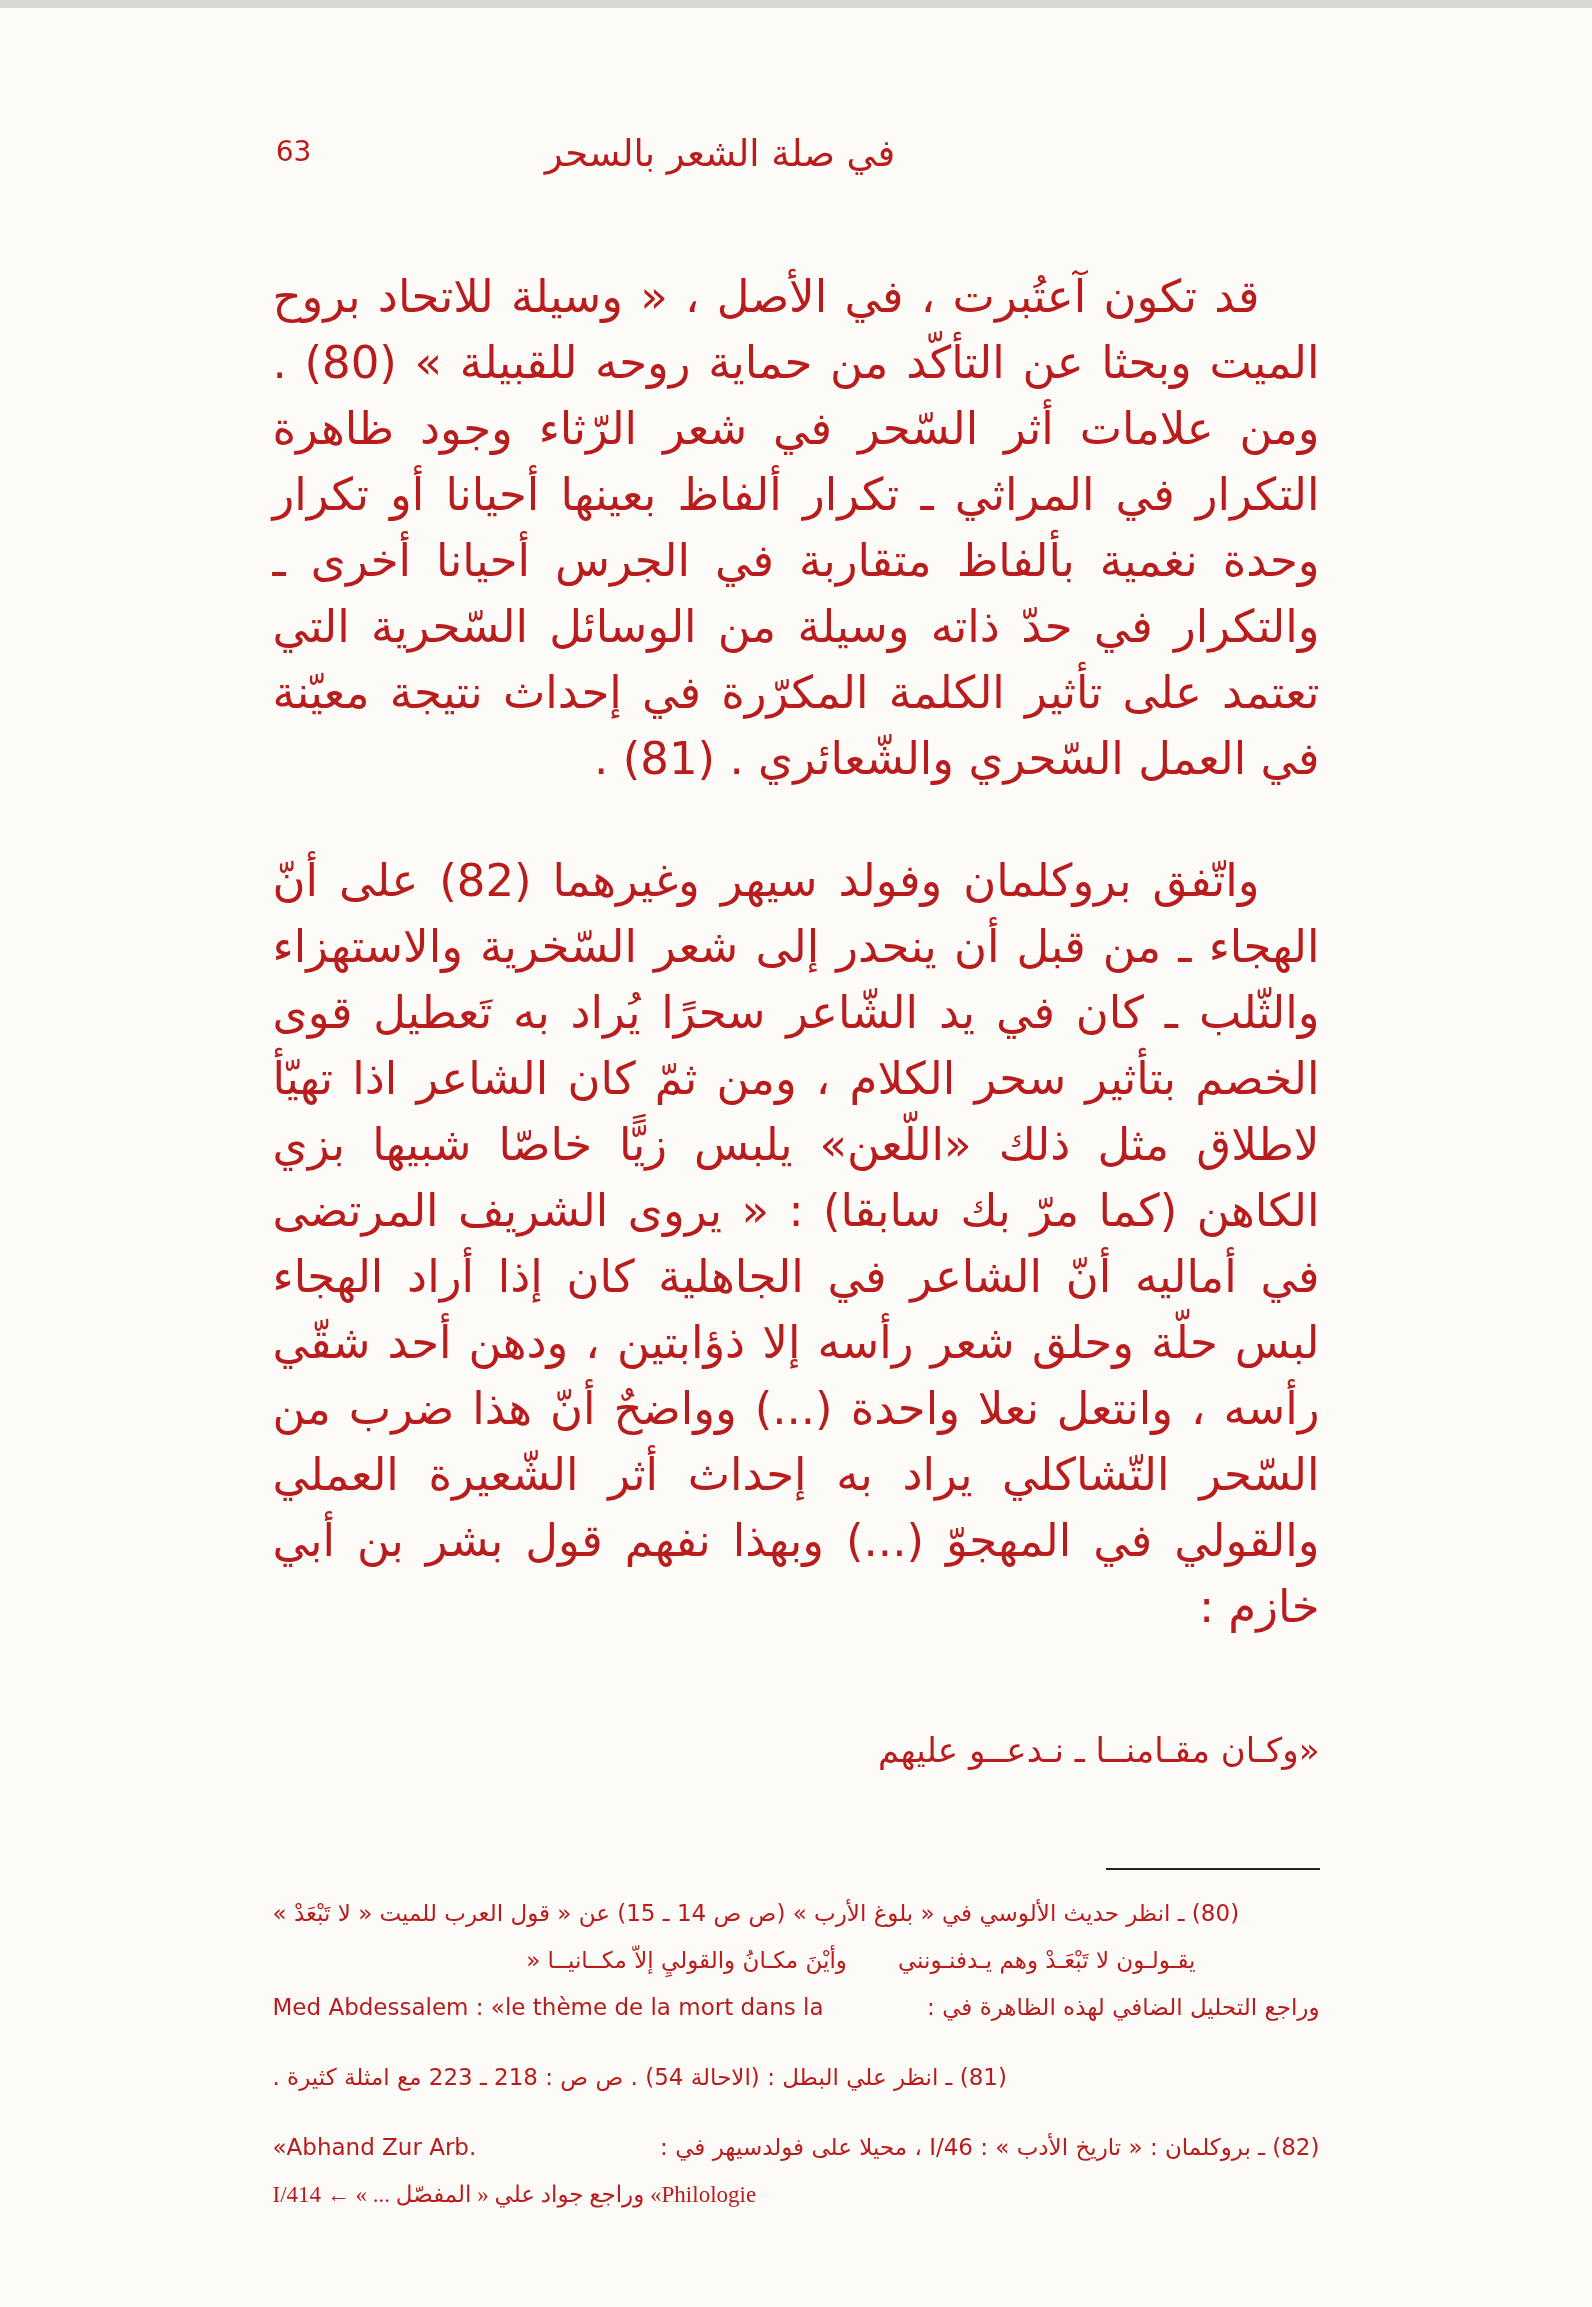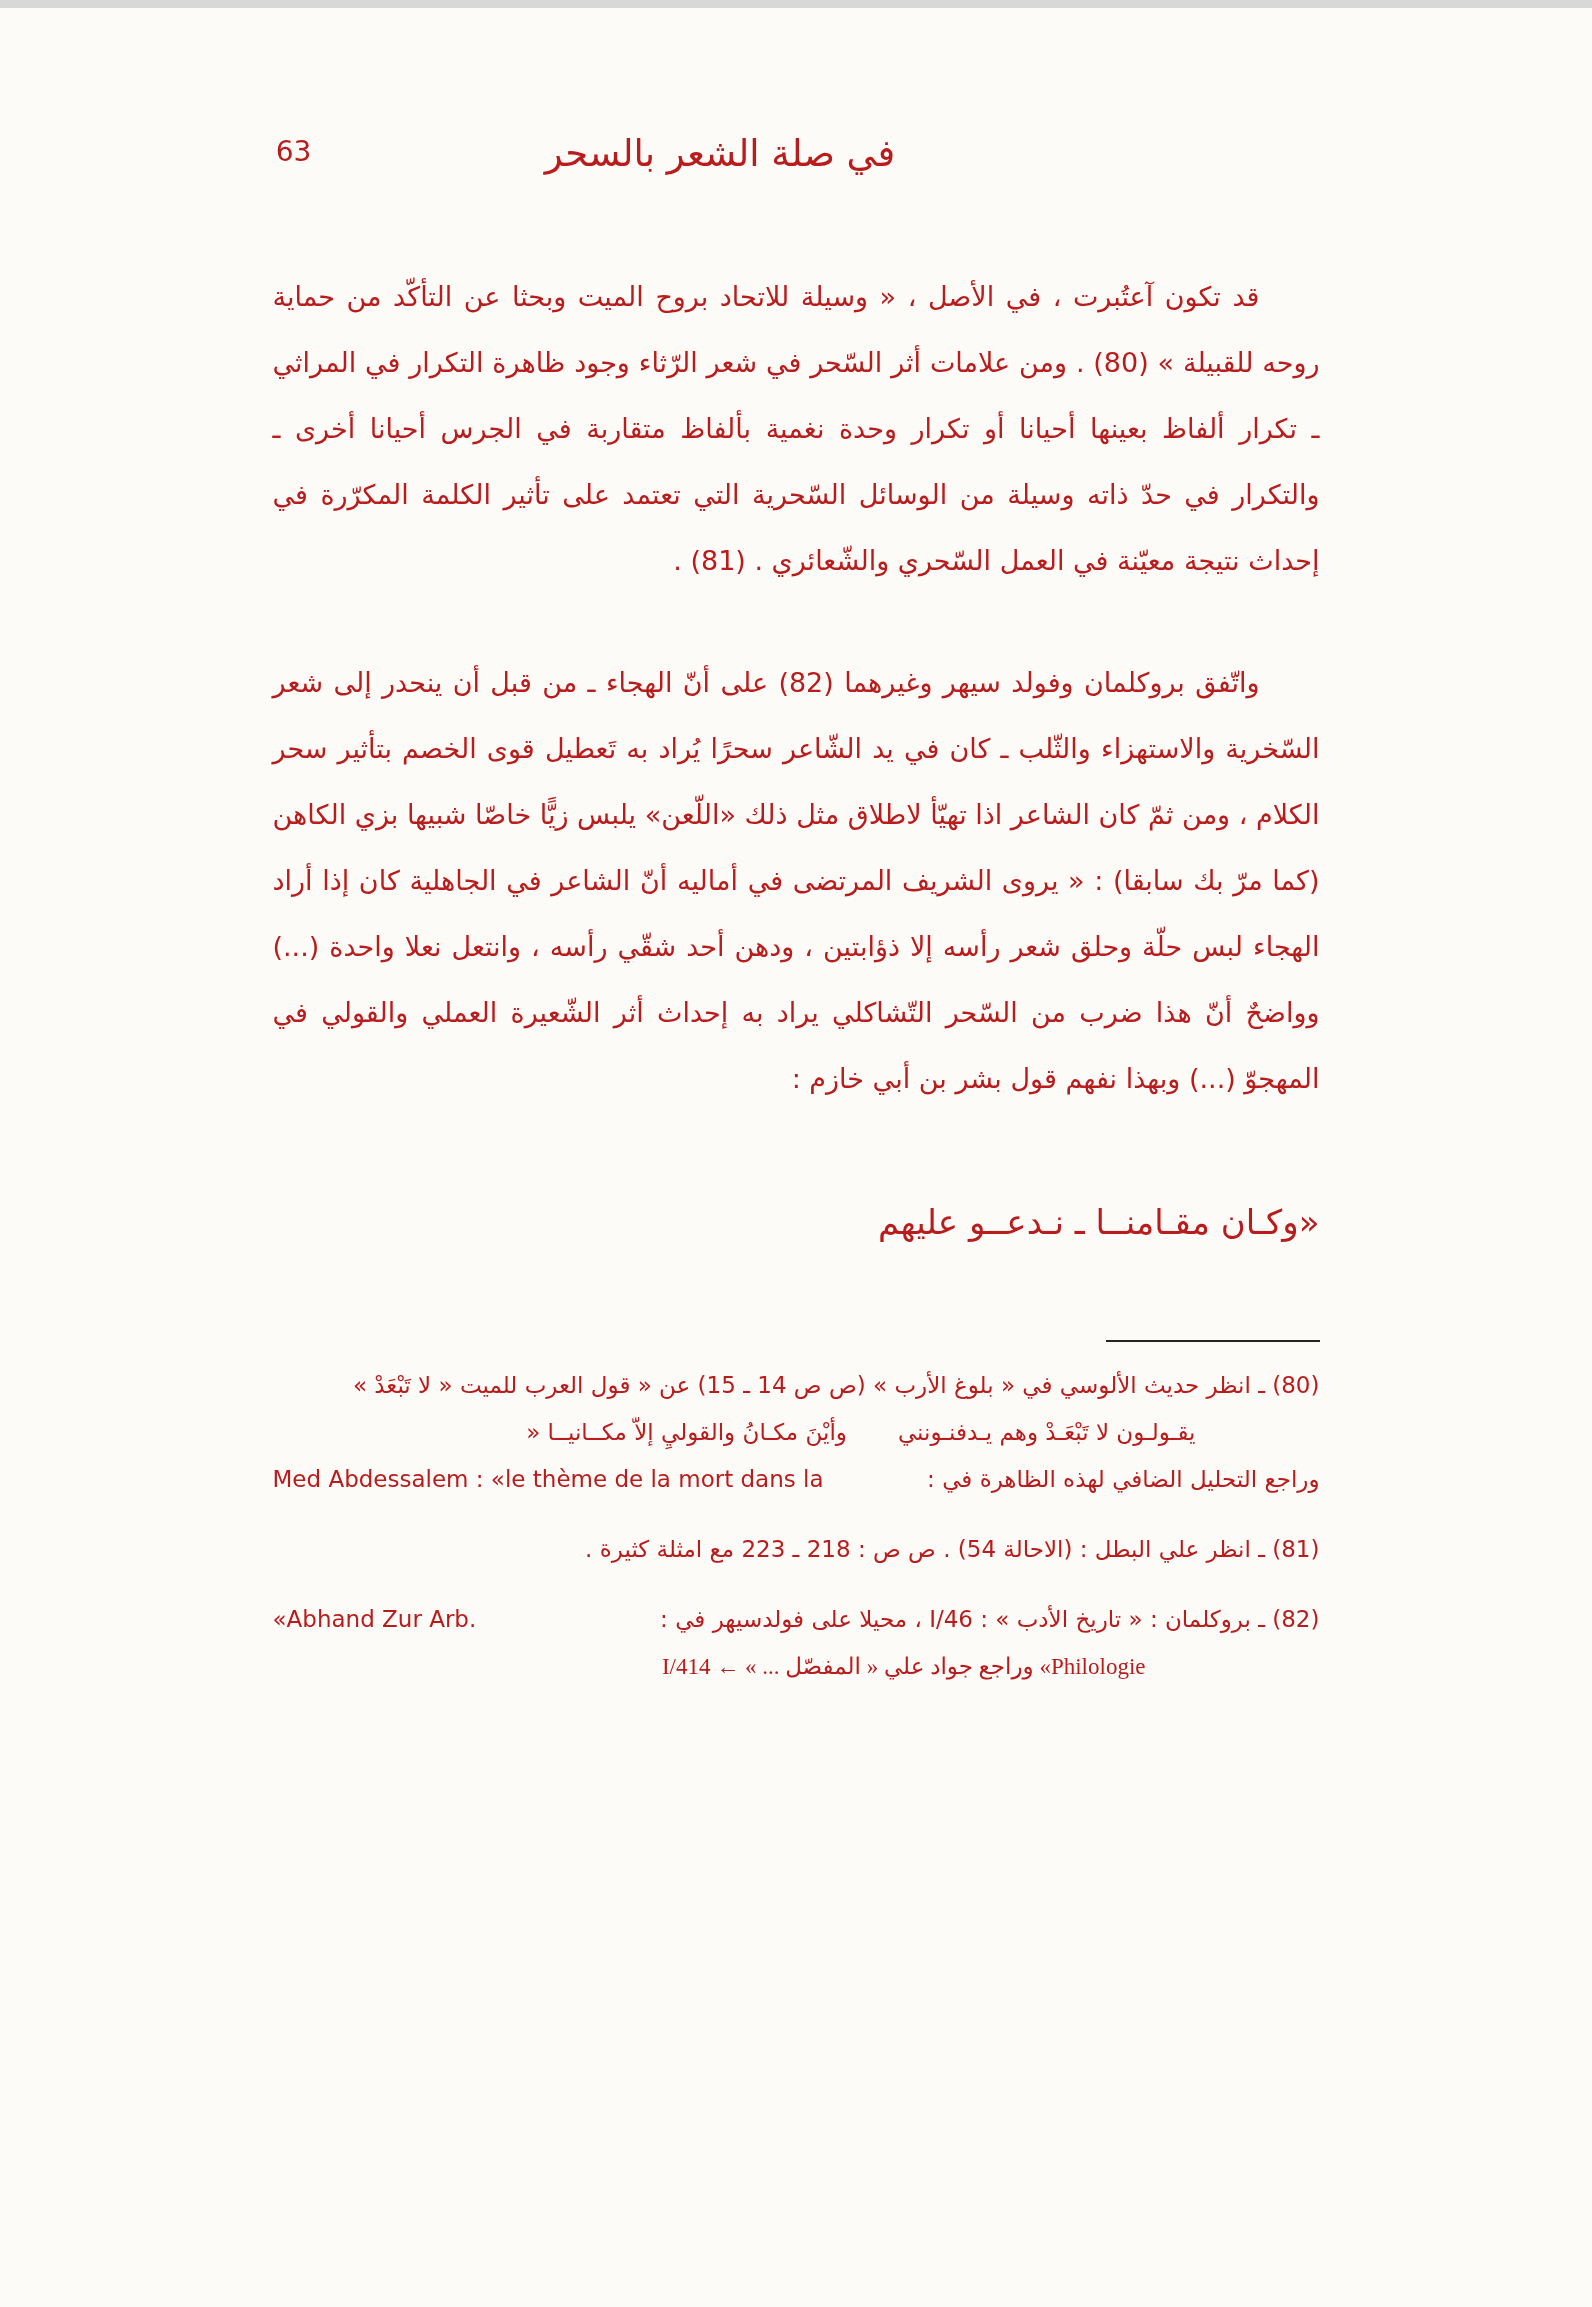--- a/index.html
+++ b/index.html
@@ -35,21 +35,21 @@
     direction: ltr;
   }
   .header-title {
     font-size: 37px;
     text-align: center;
     transform: translateX(-76px);
     letter-spacing: 0.4px;
   }
   .para {
     margin: 0;
-    font-size: 27px;
+    font-size: 45px;
     line-height: 66px;
     text-align: justify;
     text-indent: 60px;
   }
   .para + .para { margin-top: 56px; }
   .verse {
     display: flex;
     justify-content: space-between;
     align-items: baseline;
     margin-top: 90px;
@@ -60,21 +60,21 @@
     border: 0;
     border-top: 2.5px solid #242424;
     margin: 98px 0 0 0;
   }
   .footnotes {
     margin-top: 20px;
     font-size: 23px;
     line-height: 47px;
   }
   .fn + .fn { margin-top: 23px; }
-  .fn-line { text-align: right; }
+  .fn-line { text-align: left; }
   .fn80-verse {
     display: flex;
     gap: 51px;
     padding-left: 0;
     padding-right: 124px;
   }
   .fn-mixed {
     display: flex;
     justify-content: space-between;
     align-items: baseline;

